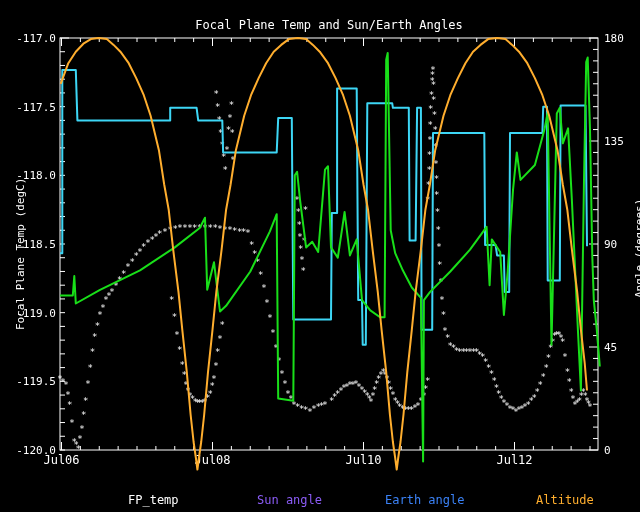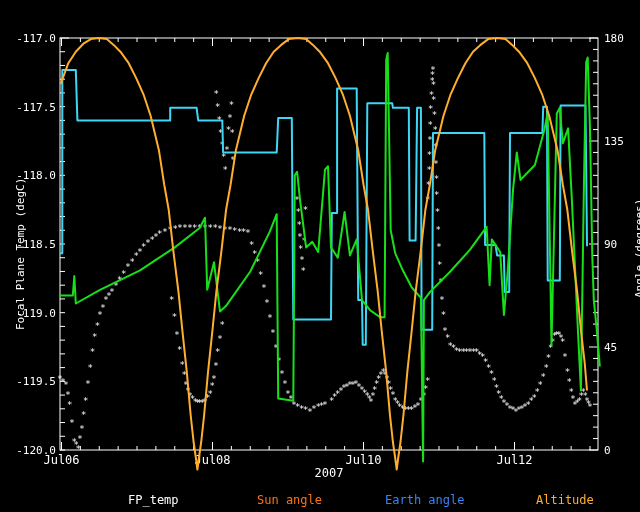--- a/index.html
+++ b/index.html
@@ -406,22 +406,22 @@
       <text x="581.3175" y="399.43999999999994" fill="#FFFFFF" font-size="9px" text-anchor="middle" font-family="DejaVu Sans Mono,monospace">*</text>
       <text x="583.205" y="395.31999999999977" fill="#FFFFFF" font-size="9px" text-anchor="middle" font-family="DejaVu Sans Mono,monospace">*</text>
       <text x="585.0925000000001" y="399.43999999999994" fill="#FFFFFF" font-size="9px" text-anchor="middle" font-family="DejaVu Sans Mono,monospace">*</text>
       <text x="586.98" y="403.5600000000001" fill="#FFFFFF" font-size="9px" text-anchor="middle" font-family="DejaVu Sans Mono,monospace">*</text>
       <text x="588.49" y="406.99333333333226" fill="#FFFFFF" font-size="9px" text-anchor="middle" font-family="DejaVu Sans Mono,monospace">*</text>
       <text x="590" y="410.4266666666664" fill="#FFFFFF" font-size="9px" text-anchor="middle" font-family="DejaVu Sans Mono,monospace">*</text>
       <polyline points="60.0,253.2 62.3,253.2 62.3,70.0 75.8,70.0 77.4,120.4 170.2,120.4 170.2,107.8 196.6,107.8 198.2,120.4 222.3,120.4 223.1,152.4 276.7,152.4 278.2,118.1 291.8,118.1 293.3,319.5 331.0,319.5 331.8,213.1 337.1,213.1 337.1,88.4 356.7,88.4 358.2,300.1 362.0,300.1 362.7,344.7 365.8,344.7 367.3,103.2 392.2,103.2 392.9,107.8 408.8,107.8 409.6,240.6 415.6,240.6 417.1,107.8 420.9,107.8 421.6,329.8 432.2,329.8 433.0,133.0 484.3,133.0 485.1,245.1 495.6,245.1 497.1,255.4 503.9,255.4 504.7,292.1 509.2,292.1 510.0,133.0 542.4,133.0 543.2,106.7 547.0,106.7 547.7,280.6 559.8,280.6 560.6,105.5 585.5,105.5 587.0,246.3" fill="none" stroke="#3DD6F5" stroke-width="2" stroke-linejoin="round"></polyline>
       <polyline points="60.0,295.5 72.8,295.5 74.3,276.0 75.8,303.5 100.0,289.8 140.0,270.3 174.8,247.4 199.7,228.0 205.0,217.7 207.2,289.8 214.0,262.3 220.0,311.5 226.1,305.8 250.3,271.5 269.9,231.4 276.7,214.2 278.2,398.5 293.3,400.8 294.8,175.3 297.1,171.9 300.1,200.5 306.1,247.4 312.2,241.7 318.2,252.0 325.0,169.6 328.0,166.2 331.0,247.4 337.8,257.7 344.6,212.0 349.9,255.4 356.7,239.4 362.0,300.1 370.3,310.4 380.1,317.2 384.6,317.2 386.2,59.7 387.7,52.9 390.7,230.3 395.2,253.2 402.8,270.3 411.8,287.5 420.9,297.8 423.1,461.4 423.9,300.1 429.9,292.1 450.3,271.5 470.0,249.7 486.6,226.8 489.6,285.2 491.8,239.4 500.2,252.0 503.9,315.0 507.7,271.5 513.0,190.2 516.8,152.4 520.5,179.9 534.9,165.0 544.7,128.4 547.7,112.4 551.5,344.7 556.8,113.5 559.8,107.8 562.8,143.3 568.1,128.4 571.9,200.5 577.9,329.8 580.9,390.5 584.0,179.9 586.2,62.0 587.7,57.5 590.0,129.6 592.3,256.6 593.8,300.1 596.8,329.8 599.8,366.5" fill="none" stroke="#19DF19" stroke-width="2" stroke-linejoin="round"></polyline>
       <polyline points="60.7,83.8 68.3,63.2 75.8,51.7 83.4,43.7 90.9,39.1 98.5,38.0 106.8,39.1 113.6,44.9 120.4,51.7 128.7,63.2 136.2,78.1 143.8,95.2 150.6,115.8 158.9,150.2 164.2,184.5 168.7,209.7 173.2,249.7 178.5,292.1 182.3,329.8 186.8,372.2 190.6,414.5 193.6,442.0 195.9,458.0 197.4,469.5 198.9,458.0 201.2,442.0 204.2,414.5 208.0,372.2 212.5,329.8 216.3,292.1 221.6,249.7 226.1,209.7 230.6,184.5 235.9,150.2 244.2,115.8 251.0,95.2 258.6,78.1 266.1,63.2 273.7,51.7 281.2,44.9 288.8,39.1 297.8,38.0 306.1,39.1 312.9,44.9 319.7,51.7 328.0,63.2 335.6,78.1 343.1,95.2 349.9,115.8 358.2,150.2 363.5,184.5 368.0,209.7 372.6,249.7 377.8,292.1 381.6,329.8 386.2,372.2 389.9,414.5 392.9,442.0 395.2,458.0 396.7,469.5 398.2,458.0 400.5,442.0 403.5,414.5 407.3,372.2 411.8,329.8 415.6,292.1 420.9,249.7 425.4,209.7 429.9,184.5 435.2,150.2 443.5,115.8 450.3,95.2 457.9,78.1 465.4,63.2 473.0,51.7 480.5,44.9 488.1,39.1 497.1,38.0 505.4,39.1 512.2,44.9 519.0,51.7 527.3,63.2 534.9,78.1 542.4,95.2 549.2,115.8 557.5,150.2 562.8,184.5 567.3,209.7 571.9,249.7 577.2,292.1 580.9,329.8 584.7,363.0 587.0,390.5" fill="none" stroke="#FFAE2E" stroke-width="2" stroke-linejoin="round"></polyline>
     </svg>
+  <div class="txt title">Focal Plane Temp and Sun/Earth Angles</div>
   <div class="txt ylab-left">Focal Plane Temp (degC)</div>
   <div class="txt ylab-right">Angle (degrees)</div>
-  <div class="txt year">2007</div>
   <div class="legend" id="legend">
       <span style="left: 128px; color: rgb(255, 255, 255);">FP_temp</span>
-      <span style="left: 257px; color: #f97316;">Sun angle</span>
+      <span style="left: 257px; color: #8b5cf6;">Sun angle</span>
       <span style="left: 385px; color: #3b82f6;">Earth angle</span>
       <span style="left: 536px; color: rgb(255, 174, 46);">Altitude</span>
     </div>
 </div>
 
 </body></html>

